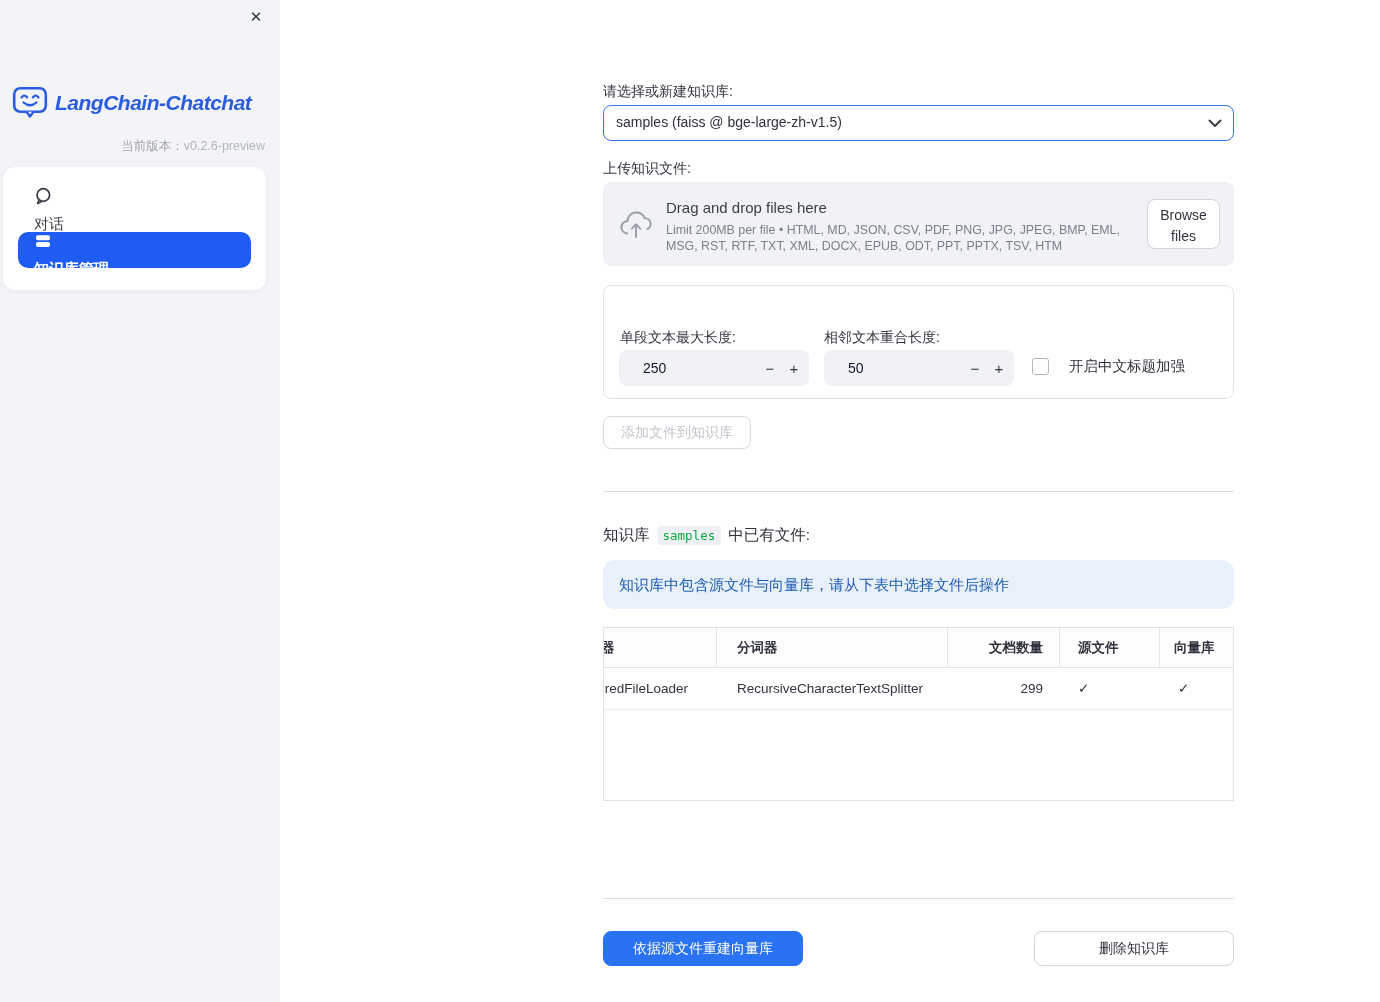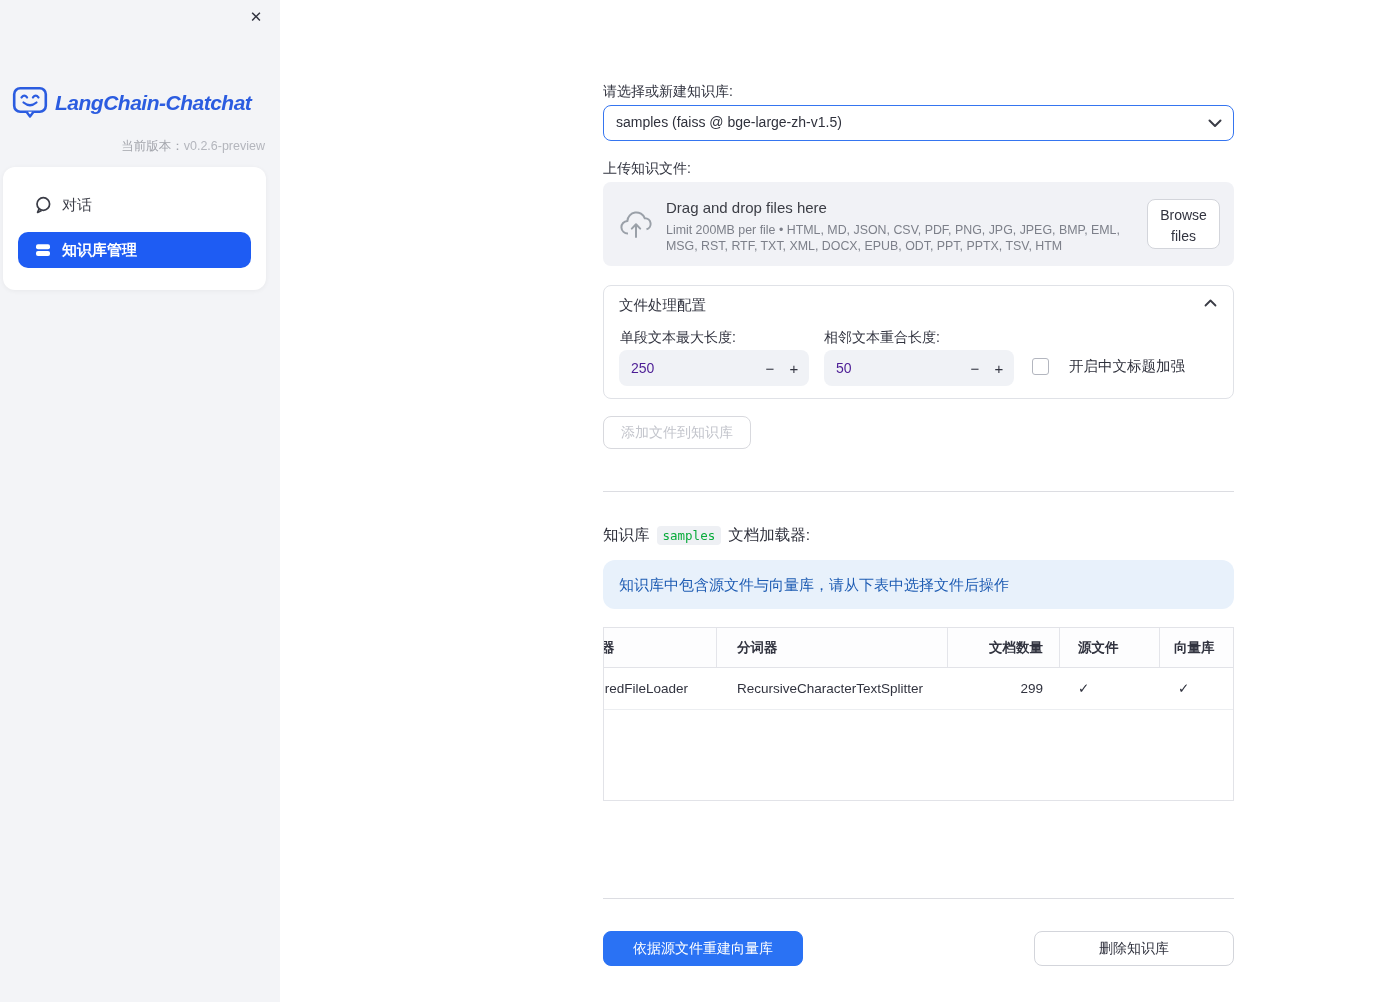--- a/index.html
+++ b/index.html
@@ -11,22 +11,22 @@
   .sidebar { position:absolute; left:0; top:0; width:280px; height:1002px; background:#f3f4f7; }
   .close-btn { position:absolute; right:14px; top:7px; width:20px; height:20px; font-size:15px;
                line-height:20px; text-align:center; color:#31333f; cursor:pointer; background:none; border:none; }
   .brand { position:absolute; left:12px; top:86px; display:flex; align-items:center; gap:7px; }
   .brand-title { font-size:21px; font-style:italic; font-weight:700; color:#2b5ce0; letter-spacing:-0.5px; white-space:nowrap; }
   .version { position:absolute; right:15px; top:138px; font-size:12.5px; color:#a3a5ac; }
   .version .ver-val { color:#b4b6bd; }
   .menu-card { position:absolute; left:3px; top:167px; width:263px; height:123px; background:#ffffff;
                border-radius:12px; box-shadow:0 1px 5px rgba(0,0,0,0.05); }
   .menu-item { position:absolute; left:15px; width:233px; height:36px; border-radius:10px;
-               display:flex; align-items:center; gap:10px; padding-left:16px; font-size:15px;
-               color:#3a3c46; cursor:pointer; }
+               display:flex; align-items:flex-start; gap:10px; padding-left:16px; font-size:15px;
+               color:#3a3c46; cursor:pointer;flex-direction:column; }
   .menu-item.item-chat { top:20px; }
   .menu-item.item-kb { top:65px; background:#1e5cf3; color:#ffffff; font-weight:700; }
   .menu-item .mi-icon { display:inline-flex; width:18px; height:18px; }
 
   
   .content { position:absolute; left:603px; top:0; width:631px; height:1002px; }
   .field-label { position:absolute; left:0; font-size:14px; color:#31333f; }
 
   .selectbox { position:absolute; left:0; top:105px; width:631px; height:36px; background:#ffffff;
                border:1.5px solid #3575f0; border-radius:8px; cursor:pointer; }
@@ -44,21 +44,21 @@
                 font-family:"Liberation Sans","DejaVu Sans",sans-serif; }
 
   .expander { position:absolute; left:0; top:285px; width:631px; height:114px; background:#ffffff;
               border:1px solid #e0e2e7; border-radius:8px; }
   .exp-header { position:absolute; left:0; top:0; width:100%; height:36px; cursor:pointer; }
   .exp-title { position:absolute; left:15px; top:10px; font-size:14.5px; color:#31333f; }
   .exp-chevron { position:absolute; right:16px; top:13px; }
   .exp-label { position:absolute; top:43px; font-size:14px; color:#31333f; }
   .num-input { position:absolute; top:64px; width:190px; height:36px; background:#f0f2f6; border-radius:8px; }
   .num-value { position:absolute; left:0; top:0; width:130px; height:36px; background:transparent; border:none;
-               padding-left:12px; font-size:14px; color:#4c1d95; font-family:"Liberation Sans","DejaVu Sans",sans-serif; }
+               padding-left:24px; font-size:14px; color:#0f172a; font-family:"Liberation Sans","DejaVu Sans",sans-serif; }
   .step-btn { position:absolute; top:0; width:26px; height:36px; background:none; border:none; font-size:15px;
               color:#31333f; cursor:pointer; }
   .step-minus { right:26px; } .step-plus { right:2px; }
   .cbx-wrap { position:absolute; left:428px; top:71px; display:flex; align-items:center; gap:20px; cursor:pointer; }
   .cbx { appearance:none; -webkit-appearance:none; width:17px; height:17px; border:1px solid #b3b6bf;
          border-radius:3px; background:#ffffff; cursor:pointer; }
   .cbx-label { font-size:14.5px; color:#2f313c; }
 
   .btn { border-radius:8px; font-size:14px; cursor:pointer; font-family:"Liberation Sans","DejaVu Sans",sans-serif; }
   .btn-disabled { background:#ffffff; border:1px solid #d8d9de; color:#c3c5cc; cursor:default; }
@@ -168,28 +168,20 @@
           <path d="M9 23.5 a6.3 6.3 0 0 1 -0.6 -12.6 A9 9 0 0 1 25.8 8.3 a5.6 5.6 0 0 1 1.7 11" fill="none" stroke="#9aa0a8" stroke-width="2"></path>
           <path d="M17 27 V14.8 M12.8 18.6 L17 14.3 L21.2 18.6" fill="none" stroke="#9aa0a8" stroke-width="2" stroke-linecap="round" stroke-linejoin="round"></path>
         </svg>
       </span>
       <div class="dz-title">Drag and drop files here</div>
       <div class="dz-hint">Limit 200MB per file • HTML, MD, JSON, CSV, PDF, PNG, JPG, JPEG, BMP, EML, MSG, RST, RTF, TXT, XML, DOCX, EPUB, ODT, PPT, PPTX, TSV, HTM</div>
       <button class="browse-btn">Browse files</button>
     </div>
 
     <section class="expander">
-      <div class="exp-header">
-        <span class="exp-title">文件处理配置</span>
-        <span class="exp-chevron">
-          <svg width="13" height="8" viewBox="0 0 13 8">
-              <polyline points="1.5,6.5 6.5,1.5 11.5,6.5" fill="none" stroke="#3a3c46" stroke-width="1.8" stroke-linecap="round" stroke-linejoin="round"></polyline>
-            </svg>
-        </span>
-      </div>
 
       <div class="exp-label" style="left:16px">单段文本最大长度:</div>
       <div class="exp-label" style="left:220px">相邻文本重合长度:</div>
 
       <div class="num-input" style="left:15px">
         <input class="num-value" readonly="" value="250" style="">
         <button class="step-btn step-minus">−</button>
         <button class="step-btn step-plus">+</button>
       </div>
       <div class="num-input" style="left:220px">
@@ -202,21 +194,21 @@
         <input type="checkbox" class="cbx" style="">
         <span class="cbx-label">开启中文标题加强</span>
       </label>
     </section>
 
     <button class="btn btn-disabled add-btn">添加文件到知识库</button>
 
     <div class="divider div-1"></div>
 
     <div class="kb-line">
-      <span>知识库</span><span class="code">samples</span><span>文档加载器:</span>
+      <span>知识库</span><span class="code">samples</span><span>中已有文件:</span>
     </div>
 
     <div class="info-box">
       <span class="info-text">知识库中包含源文件与向量库，请从下表中选择文件后操作</span>
     </div>
 
     <div class="table-wrap">
       <div class="t-header">
         <span class="th th-1">文档加载器</span>
         <span class="th th-2">分词器</span>

